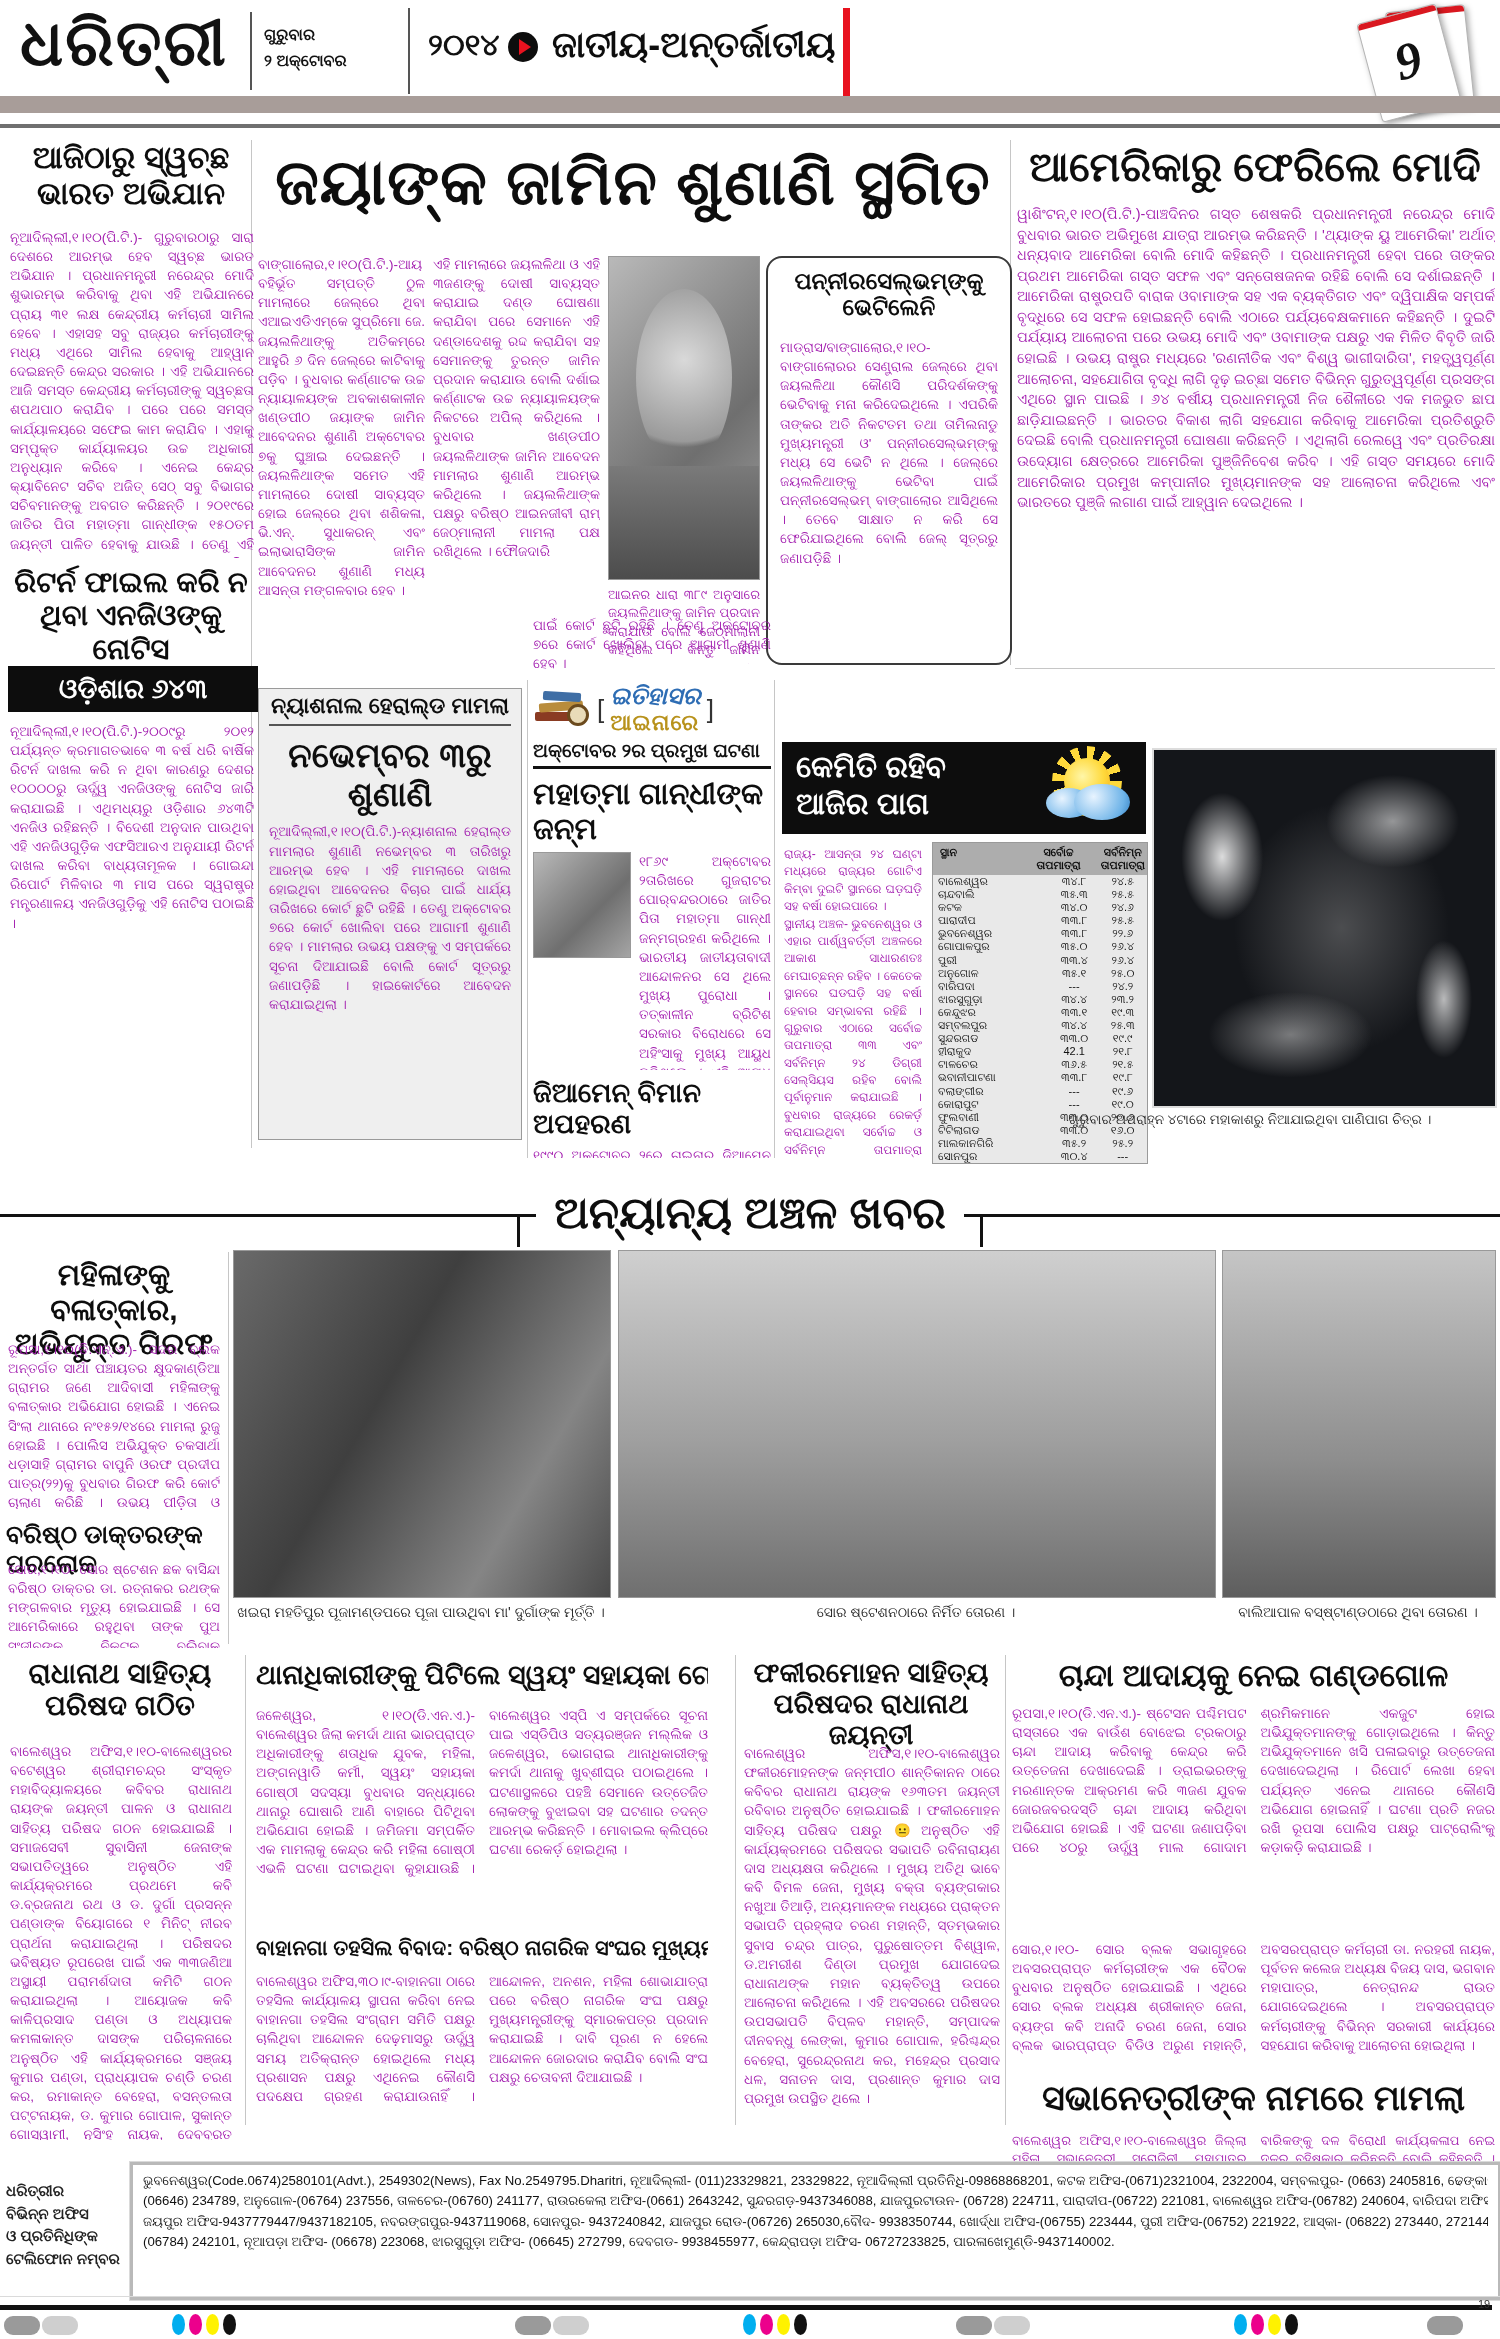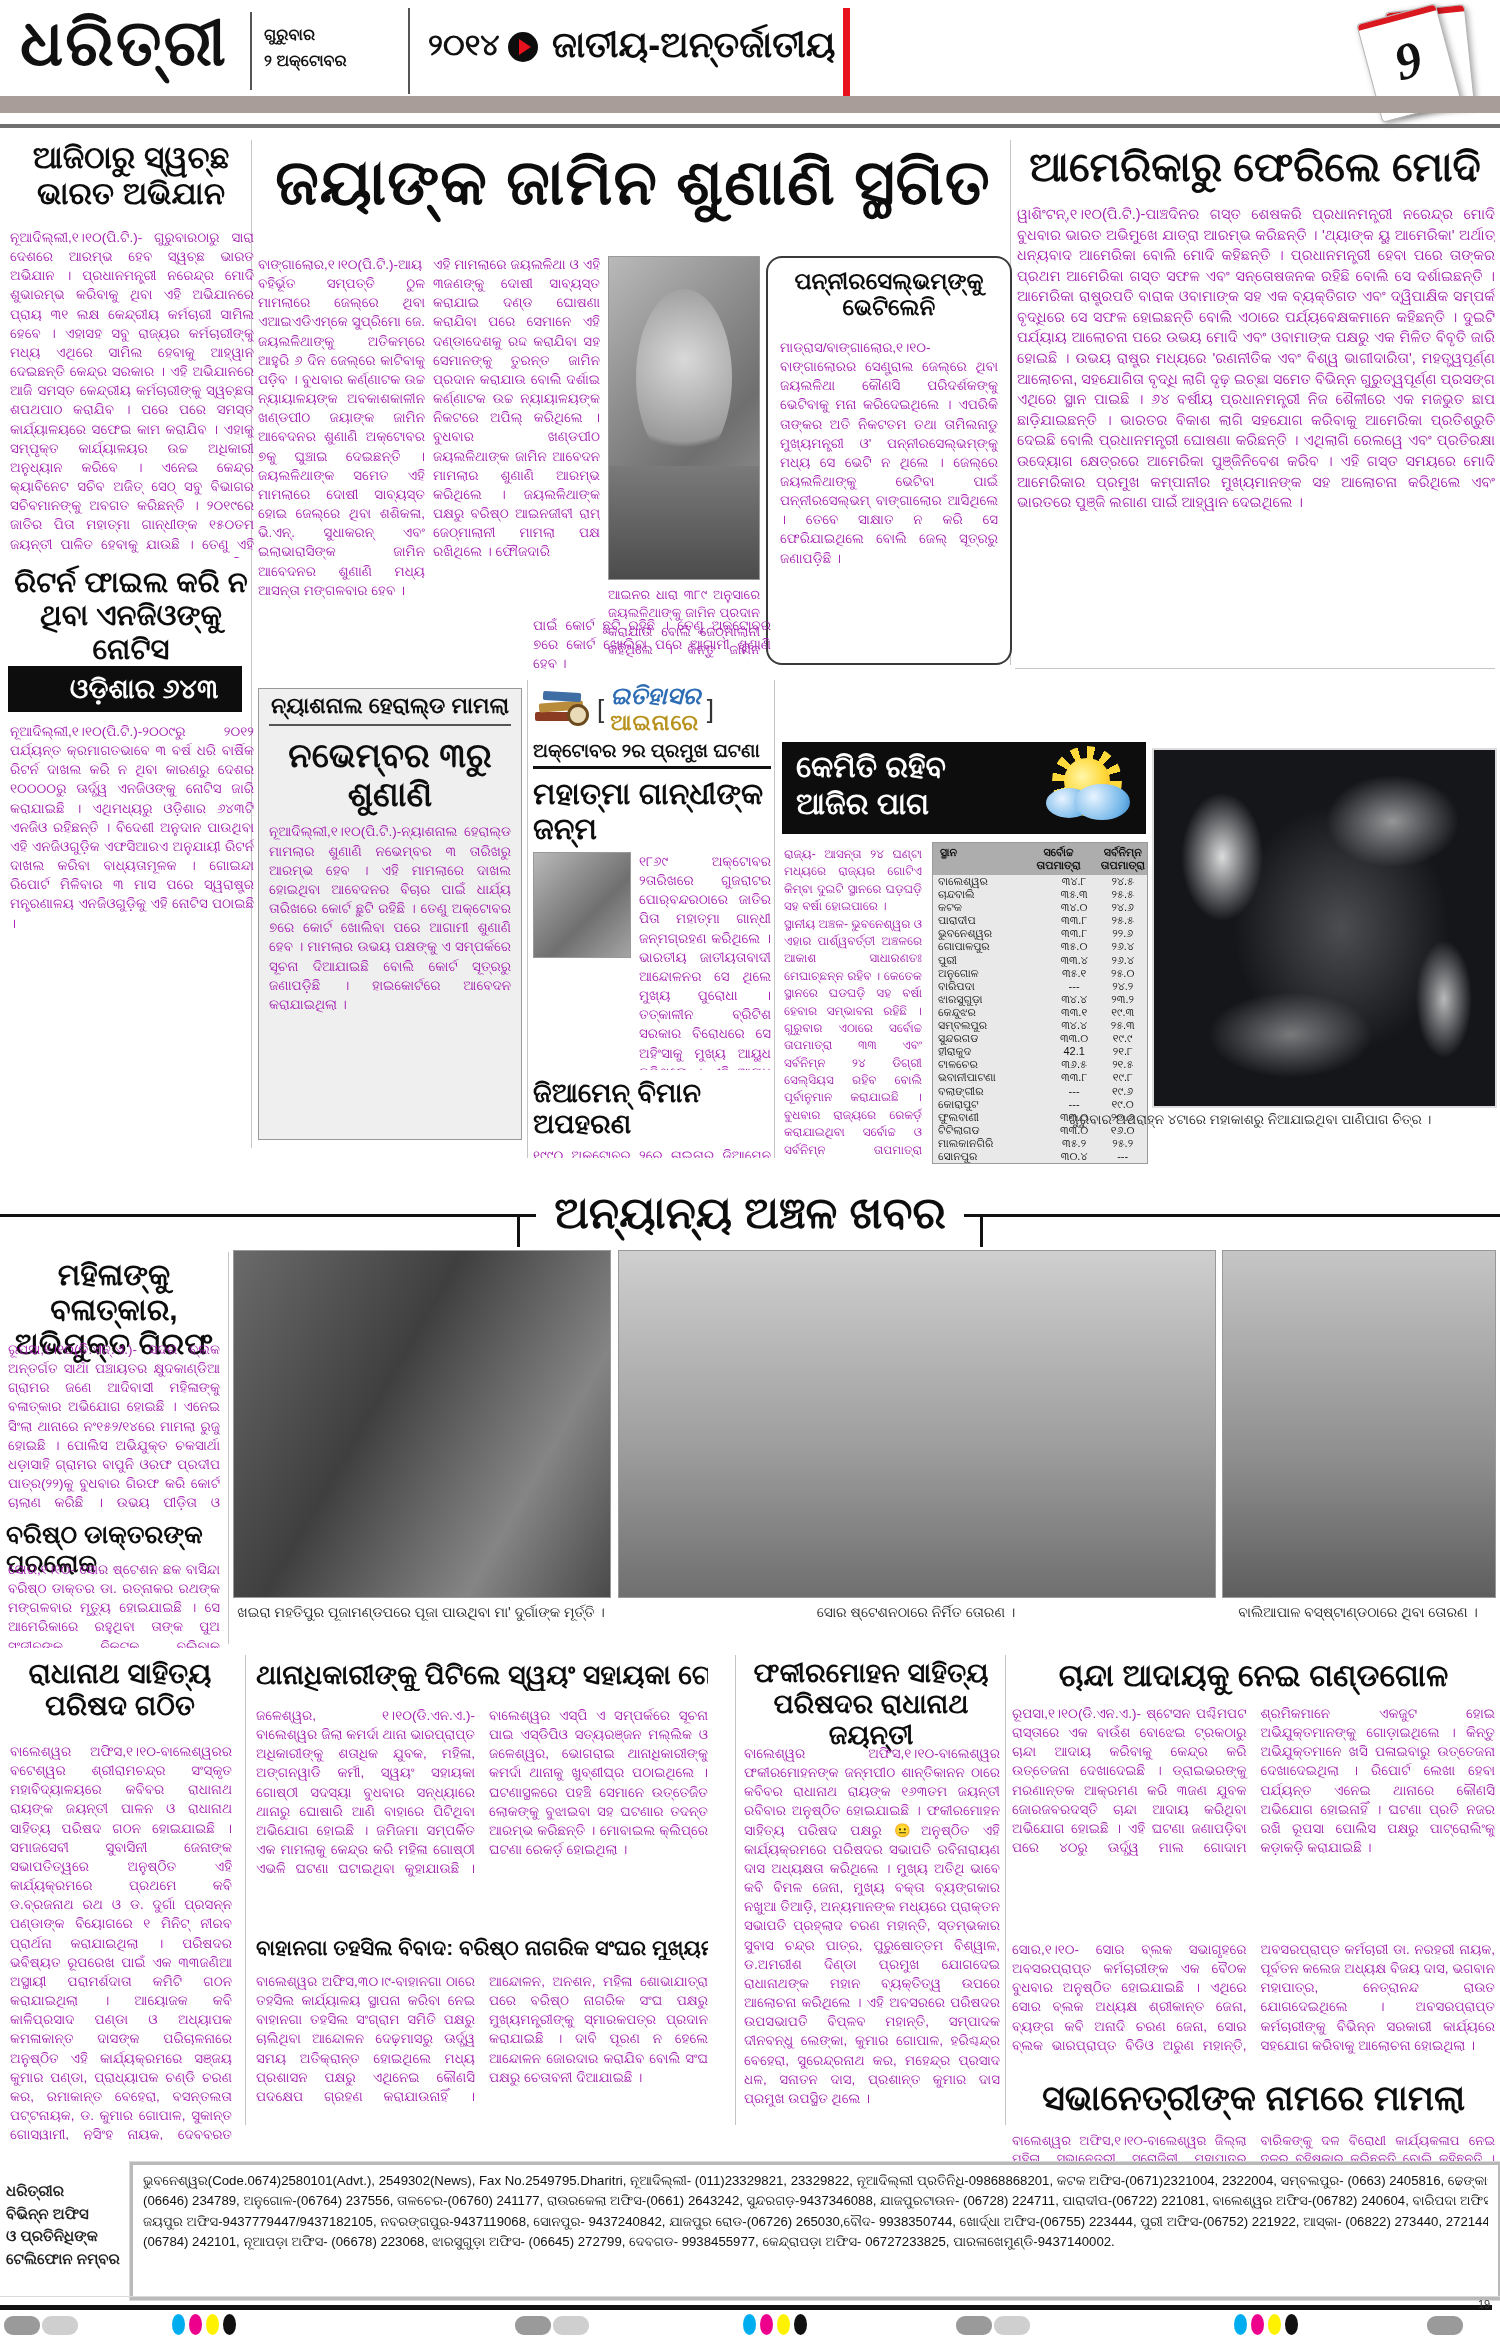--- a/index.html
+++ b/index.html
@@ -106,21 +106,21 @@
   <div class="vrule" style="left:228px;top:1252px;height:392px;"></div>
   <div class="vrule" style="left:245px;top:1655px;height:470px;"></div>
   <div class="vrule" style="left:735px;top:1655px;height:470px;"></div>
   <div class="vrule" style="left:1005px;top:1655px;height:470px;"></div>
   <div class="hrule" style="left:1015px;top:668px;width:480px;"></div>
 
   <div class="abs head center" style="left:8px;top:140px;width:246px;font-size:31px;">ଆଜିଠାରୁ ସ୍ୱଚ୍ଛ ଭାରତ ଅଭିଯାନ</div>
   <div class="abs bodytxt" style="left:10px;top:228px;width:244px;height:330px;">ନୂଆଦିଲ୍ଲୀ,୧।୧୦(ପି.ଟି.)- ଗୁରୁବାରଠାରୁ ସାରା ଦେଶରେ ଆରମ୍ଭ ହେବ ସ୍ୱଚ୍ଛ ଭାରତ ଅଭିଯାନ । ପ୍ରଧାନମନ୍ତ୍ରୀ ନରେନ୍ଦ୍ର ମୋଦି ଶୁଭାରମ୍ଭ କରିବାକୁ ଥିବା ଏହି ଅଭିଯାନରେ ପ୍ରାୟ ୩୧ ଲକ୍ଷ କେନ୍ଦ୍ରୀୟ କର୍ମଚାରୀ ସାମିଲ ହେବେ । ଏହାସହ ସବୁ ରାଜ୍ୟର କର୍ମଚାରୀଙ୍କୁ ମଧ୍ୟ ଏଥିରେ ସାମିଲ ହେବାକୁ ଆହ୍ୱାନ ଦେଇଛନ୍ତି କେନ୍ଦ୍ର ସରକାର । ଏହି ଅଭିଯାନରେ ଆଜି ସମସ୍ତ କେନ୍ଦ୍ରୀୟ କର୍ମଚାରୀଙ୍କୁ ସ୍ୱଚ୍ଛତା ଶପଥପାଠ କରାଯିବ । ପରେ ପରେ ସମସ୍ତ କାର୍ଯ୍ୟାଳୟରେ ସଫେଇ କାମ କରାଯିବ । ଏହାକୁ ସମ୍ପୃକ୍ତ କାର୍ଯ୍ୟାଳୟର ଉଚ୍ଚ ଅଧିକାରୀ ଅନୁଧ୍ୟାନ କରିବେ । ଏନେଇ କେନ୍ଦ୍ର କ୍ୟାବିନେଟ ସଚିବ ଅଜିତ୍ ସେଠ୍ ସବୁ ବିଭାଗର ସଚିବମାନଙ୍କୁ ଅବଗତ କରିଛନ୍ତି । ୨୦୧୯ରେ ଜାତିର ପିତା ମହାତ୍ମା ଗାନ୍ଧୀଙ୍କ ୧୫୦ତମ ଜୟନ୍ତୀ ପାଳିତ ହେବାକୁ ଯାଉଛି । ତେଣୁ ଏହି ସମୟ ମଧ୍ୟରେ ସାରା ଦେଶକୁ ସ୍ୱଚ୍ଛକରିବା ପାଇଁ ପ୍ରଧାନମନ୍ତ୍ରୀ ନରେନ୍ଦ୍ର ମୋଦି ସ୍ୱଚ୍ଛ ଭାରତ ଅଭିଯାନ ଆରମ୍ଭ କରିଛନ୍ତି ।</div>
 
   <div class="abs head center" style="left:8px;top:566px;width:246px;font-size:29px;">ରିଟର୍ନ ଫାଇଲ କରି ନ ଥିବା ଏନଜିଓଙ୍କୁ ନୋଟିସ</div>
-  <div class="abs blackband" style="left:8px;top:666px;width:196px;height:46px;font-size:27px;padding-left:38px;">ଓଡ଼ିଶାର ୬୪୩</div>
+  <div class="abs blackband" style="left:8px;top:666px;width:250px;height:46px;font-size:27px;">ଓଡ଼ିଶାର ୬୪୩</div>
   <div class="abs bodytxt" style="left:10px;top:722px;width:244px;height:420px;">ନୂଆଦିଲ୍ଲୀ,୧।୧୦(ପି.ଟି.)-୨୦୦୯ରୁ ୨୦୧୨ ପର୍ଯ୍ୟନ୍ତ କ୍ରମାଗତଭାବେ ୩ ବର୍ଷ ଧରି ବାର୍ଷିକ ରିଟର୍ନ ଦାଖଲ କରି ନ ଥିବା କାରଣରୁ ଦେଶର ୧୦୦୦୦ରୁ ଊର୍ଦ୍ଧ୍ୱ ଏନଜିଓଙ୍କୁ ନୋଟିସ ଜାରି କରାଯାଇଛି । ଏଥିମଧ୍ୟରୁ ଓଡ଼ିଶାର ୬୪୩ଟି ଏନଜିଓ ରହିଛନ୍ତି । ବିଦେଶୀ ଅନୁଦାନ ପାଉଥିବା ଏହି ଏନଜିଓଗୁଡ଼ିକ ଏଫସିଆରଏ ଅନୁଯାୟୀ ରିଟର୍ନ ଦାଖଲ କରିବା ବାଧ୍ୟତାମୂଳକ । ଗୋଇନ୍ଦା ରିପୋର୍ଟ ମିଳିବାର ୩ ମାସ ପରେ ସ୍ୱରାଷ୍ଟ୍ର ମନ୍ତ୍ରଣାଳୟ ଏନଜିଓଗୁଡ଼ିକୁ ଏହି ନୋଟିସ ପଠାଇଛି ।</div>
 
   <div class="abs head center" style="left:258px;top:146px;width:750px;font-size:63px;letter-spacing:1px;">ଜୟାଙ୍କ ଜାମିନ ଶୁଣାଣି ସ୍ଥଗିତ</div>
 
   <div class="abs bodytxt" style="left:258px;top:255px;width:167px;height:408px;">ବାଙ୍ଗାଲୋର,୧।୧୦(ପି.ଟି.)-ଆୟ ବହିର୍ଭୂତ ସମ୍ପତ୍ତି ଠୁଳ ମାମଲାରେ ଜେଲ୍‌ରେ ଥିବା ଏଆଇଏଡିଏମ୍‌କେ ସୁପ୍ରିମୋ ଜେ. ଜୟଲଳିଥାଙ୍କୁ ଅତିକମ୍‌ରେ ଆହୁରି ୬ ଦିନ ଜେଲ୍‌ରେ କାଟିବାକୁ ପଡ଼ିବ । ବୁଧବାର କର୍ଣ୍ଣାଟକ ଉଚ୍ଚ ନ୍ୟାୟାଳୟଙ୍କ ଅବକାଶକାଳୀନ ଖଣ୍ଡପୀଠ ଜୟାଙ୍କ ଜାମିନ ଆବେଦନର ଶୁଣାଣି ଅକ୍ଟୋବର ୭କୁ ଘୁଞ୍ଚାଇ ଦେଇଛନ୍ତି । ଜୟଲଳିଥାଙ୍କ ସମେତ ଏହି ମାମଲାରେ ଦୋଷୀ ସାବ୍ୟସ୍ତ ହୋଇ ଜେଲ୍‌ରେ ଥିବା ଶଶିକଳା, ଭି.ଏନ୍. ସୁଧାକରନ୍ ଏବଂ ଇଲାଭାରାସିଙ୍କ ଜାମିନ ଆବେଦନର ଶୁଣାଣି ମଧ୍ୟ ଆସନ୍ତା ମଙ୍ଗଳବାର ହେବ ।</div>
   <div class="abs bodytxt" style="left:433px;top:255px;width:167px;height:408px;">ଏହି ମାମଲାରେ ଜୟଲଳିଥା ଓ ଏହି ୩ଜଣଙ୍କୁ ଦୋଷୀ ସାବ୍ୟସ୍ତ କରାଯାଇ ଦଣ୍ଡ ଘୋଷଣା କରାଯିବା ପରେ ସେମାନେ ଏହି ଦଣ୍ଡାଦେଶକୁ ରଦ୍ଦ କରାଯିବା ସହ ସେମାନଙ୍କୁ ତୁରନ୍ତ ଜାମିନ ପ୍ରଦାନ କରାଯାଉ ବୋଲି ଦର୍ଶାଇ କର୍ଣ୍ଣାଟକ ଉଚ୍ଚ ନ୍ୟାୟାଳୟଙ୍କ ନିକଟରେ ଅପିଲ୍ କରିଥିଲେ । ବୁଧବାର ଖଣ୍ଡପୀଠ ଜୟଲଳିଥାଙ୍କ ଜାମିନ ଆବେଦନ ମାମଲାର ଶୁଣାଣି ଆରମ୍ଭ କରିଥିଲେ । ଜୟଲଳିଥାଙ୍କ ପକ୍ଷରୁ ବରିଷ୍ଠ ଆଇନଜୀବୀ ରାମ୍ ଜେଠ୍‌ମାଲାନୀ ମାମଲା ପକ୍ଷ ରଖିଥିଲେ । ଫୌଜଦାରି</div>
 
   <div class="photo grayphoto" style="left:608px;top:256px;width:150px;height:322px;">
     <div style="position:absolute;left:18%;top:10%;width:64%;height:55%;border-radius:50%;background:radial-gradient(circle at 50% 40%, #d9d9d9, #9a9a9a 70%, transparent 75%);"></div>
     <div style="position:absolute;left:0;bottom:0;width:100%;height:35%;background:linear-gradient(#7a7a7a,#4c4c4c);"></div>

